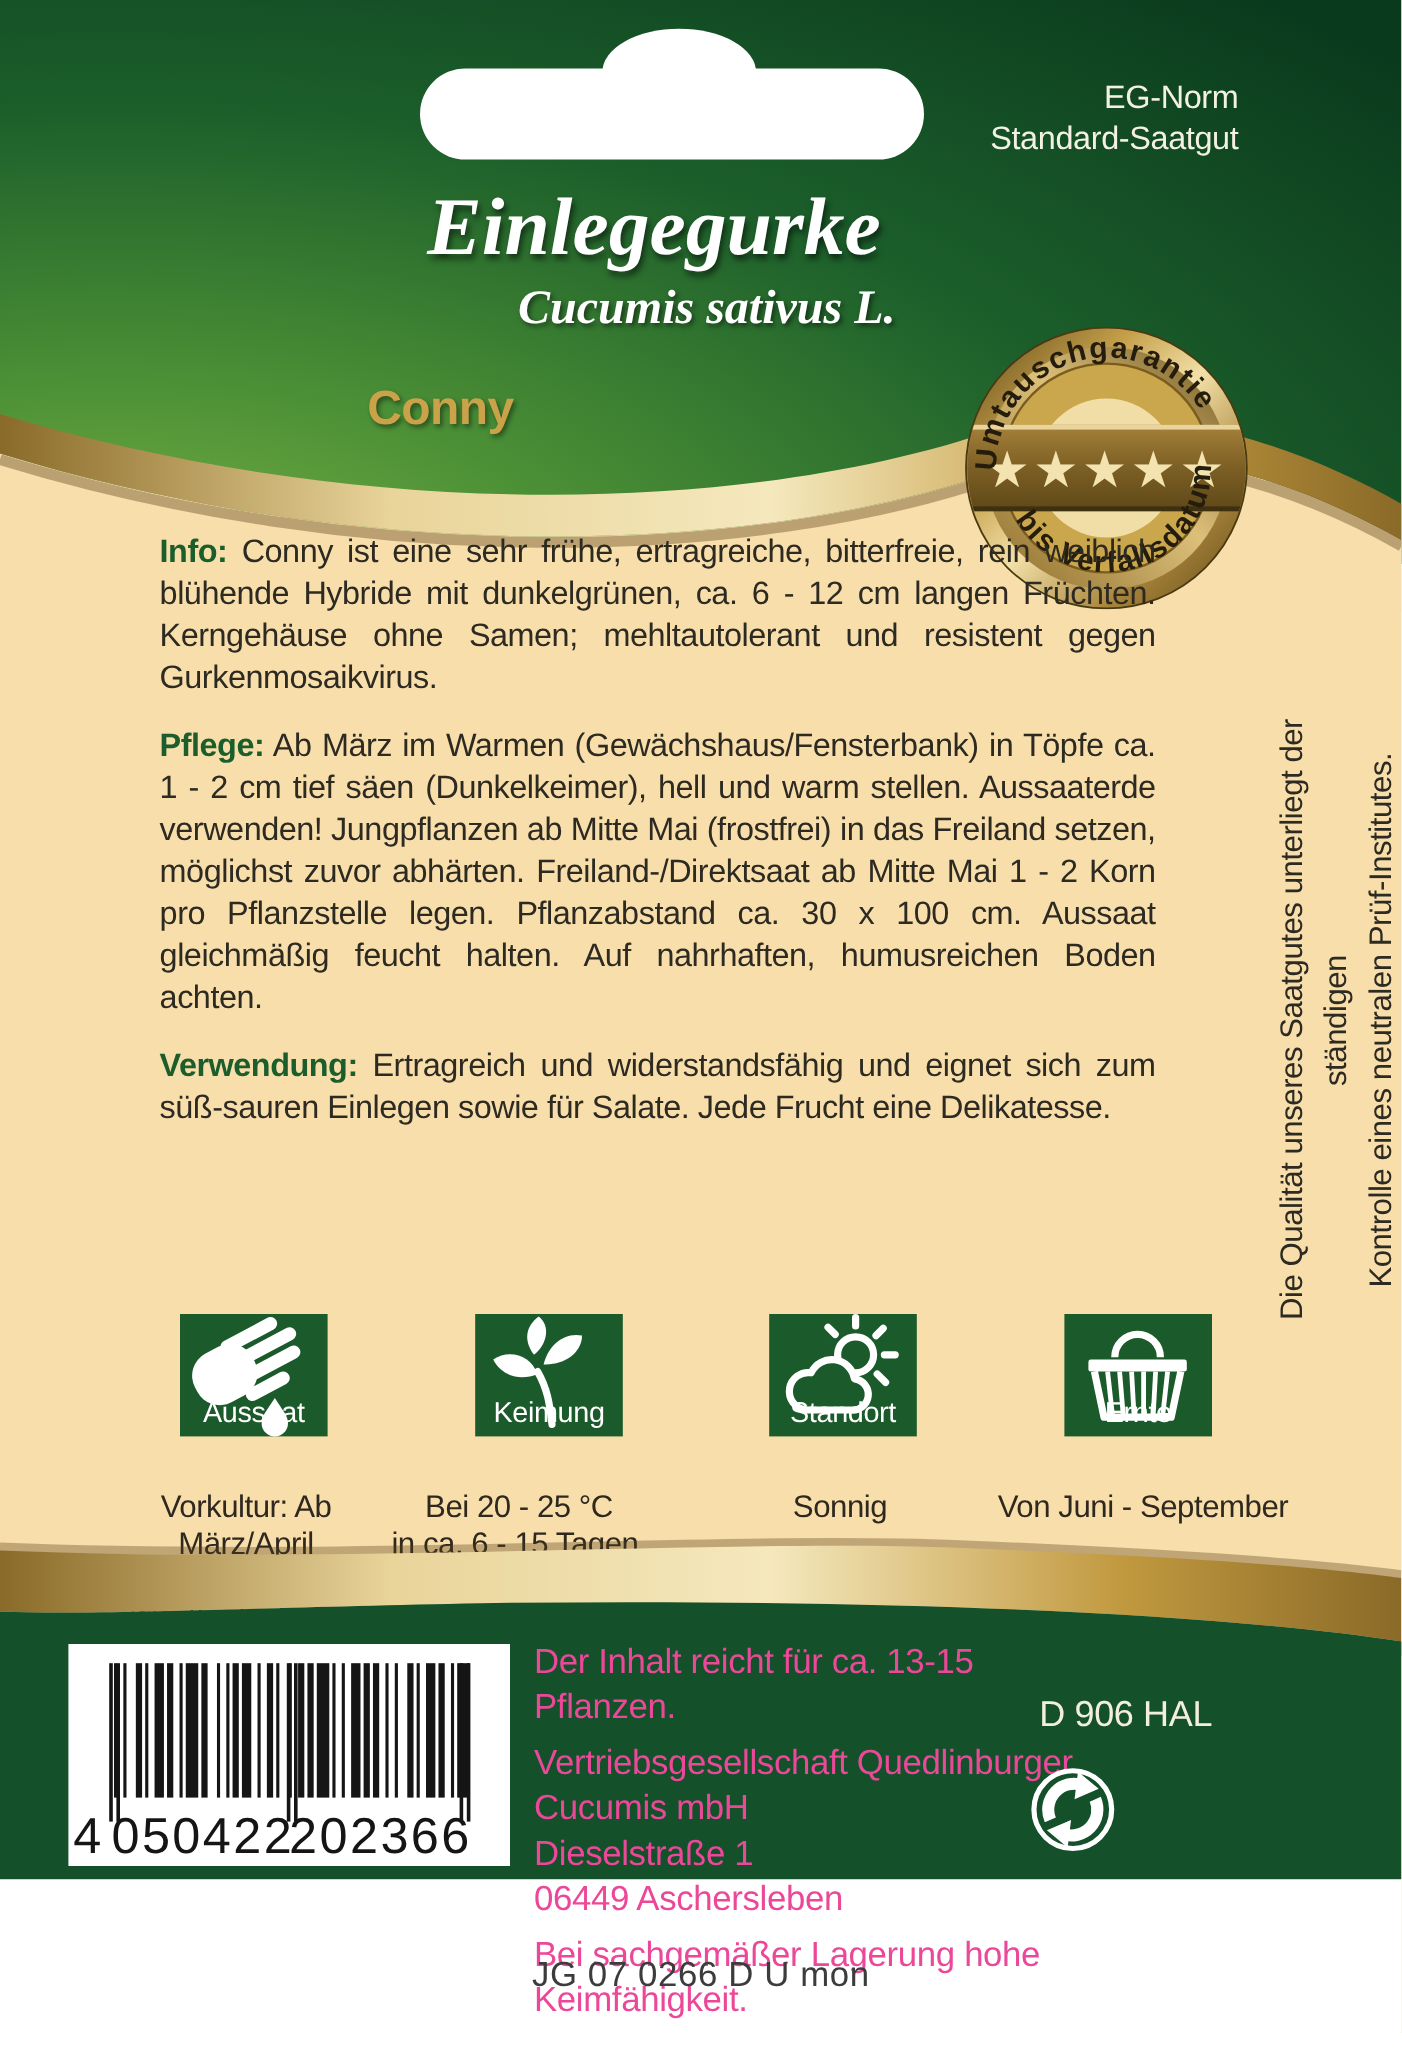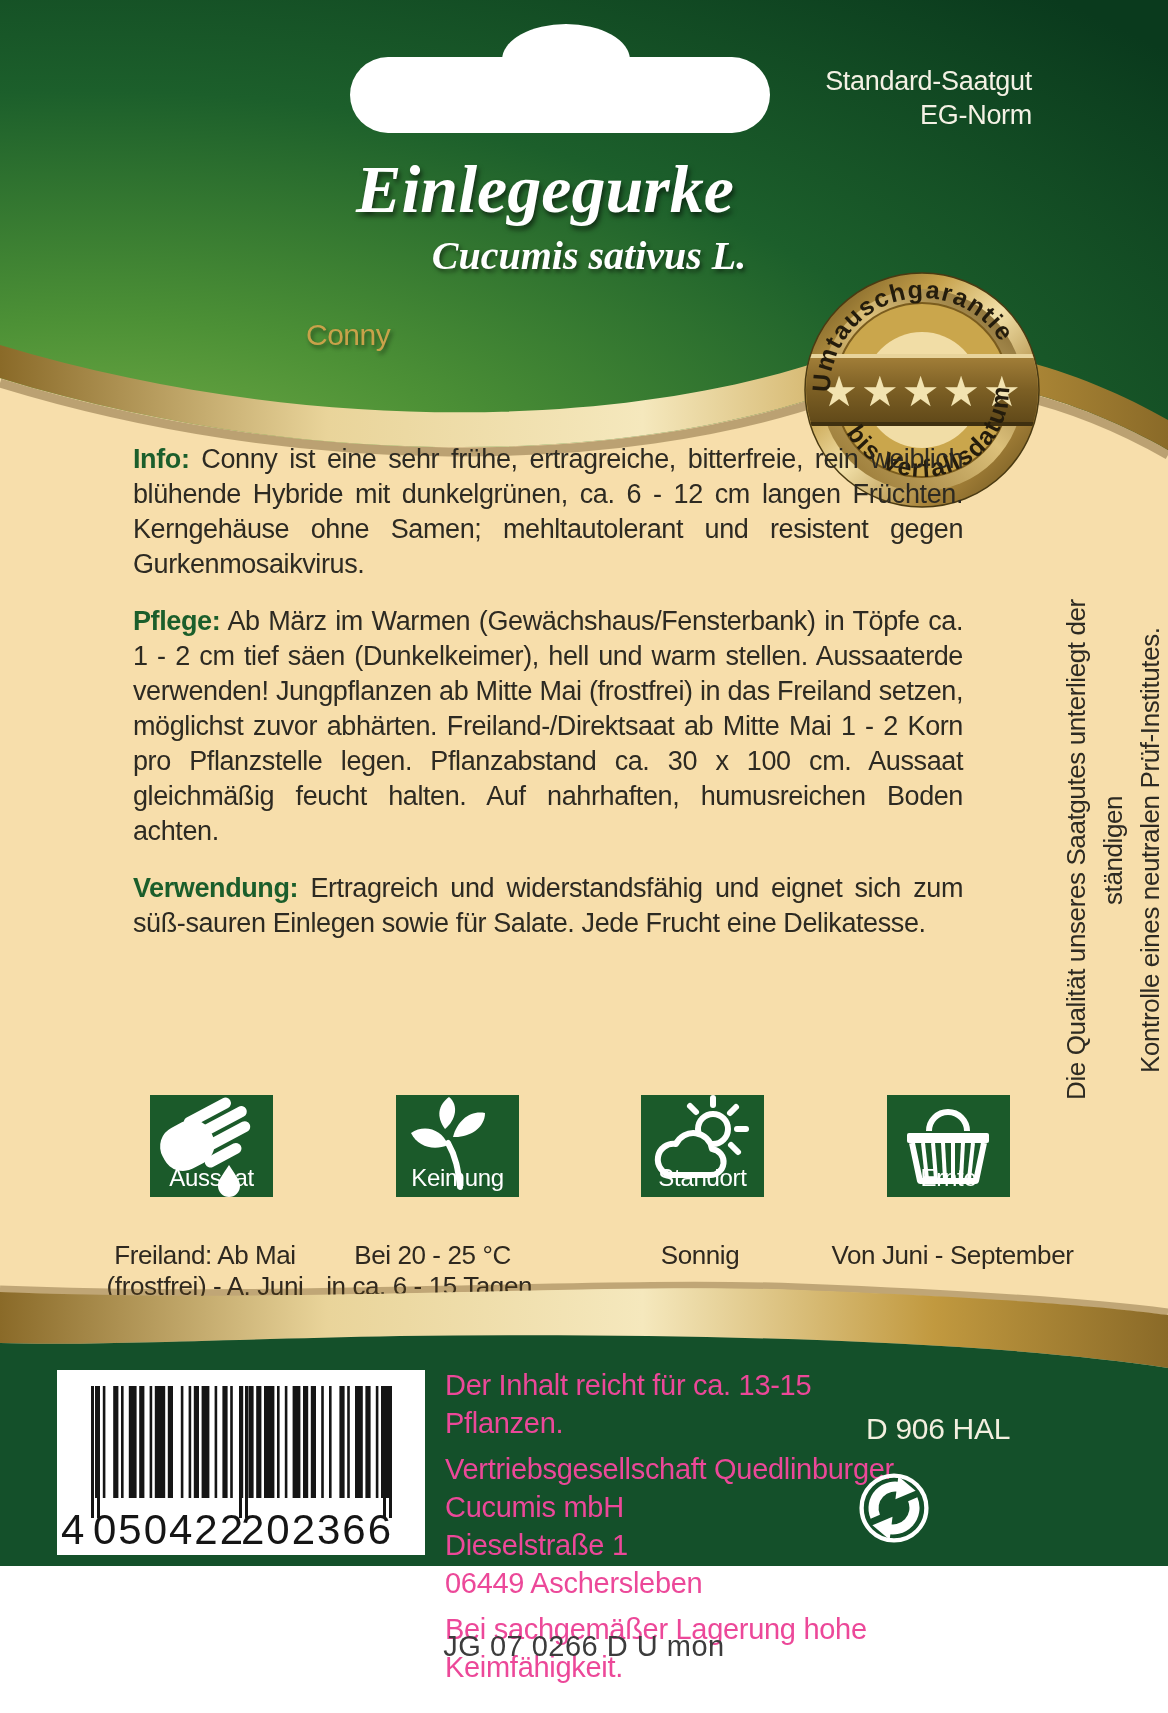--- a/index.html
+++ b/index.html
@@ -16,21 +16,21 @@
 
   
   .cert{top:64px;left:700px;width:332px;text-align:right;color:#f4f1e4;
         font-size:27px;line-height:34px;letter-spacing:-0.3px;}
   .title{top:150px;left:0;width:1090px;text-align:center;color:#ffffff;
          font-family:"Liberation Serif",serif;font-style:italic;font-weight:700;
          font-size:68px;text-shadow:2px 4px 5px rgba(0,0,0,.55);}
   .subtitle{top:232px;left:0;width:1090px;text-align:center;color:#ffffff;
          font-family:"Liberation Serif",serif;font-style:italic;font-weight:600;
          font-size:40px;text-shadow:2px 3px 4px rgba(0,0,0,.5);padding-left:44px;}
-  .variety{top:318px;left:306px;color:#c9a24a;font-weight:400;font-size:30px;
+  .variety{top:318px;left:306px;color:#c9a24a;font-weight:700;font-size:40px;
          letter-spacing:-0.5px;text-shadow:2px 3px 4px rgba(0,0,0,.45);}
 
   
   .copy{top:442px;left:133px;width:830px;color:#2d2a22;font-size:27px;
         line-height:35px;letter-spacing:-0.4px;}
   .copy p{margin:0 0 22px 0;text-align:justify;}
   .copy .lead{color:#1b5e2b;font-weight:700;}
 
   .side-note{top:560px;left:1058px;width:80px;height:580px;
         writing-mode:vertical-rl;transform:rotate(180deg);
@@ -74,22 +74,22 @@
     <path d="M0,83 C300,175 620,170 830,98 C950,60 1080,105 1168,155" fill="none" stroke="rgba(90,62,20,0.38)" stroke-width="9"></path>
     <path d="M0,45 C300,135 620,130 830,58 C950,25 1080,70 1168,120 L1168,150 C1080,100 950,55 830,93 C620,165 300,170 0,78 Z" fill="url(#goldBand)"></path>
   </svg>
 
   <svg class="abs" style="top:20px;left:330px" width="460" height="130" viewBox="0 0 460 130">
     <ellipse cx="236" cy="40" rx="64" ry="36" fill="#ffffff"></ellipse>
     <rect x="20" y="37" width="420" height="76" rx="38" fill="#ffffff"></rect>
   </svg>
 
   <div class="abs cert">
+    <div>EG-Norm</div>
     <div>Standard-Saatgut</div>
-    <div>EG-Norm</div>
   </div>
   <div class="abs title">Einlegegurke</div>
   <div class="abs subtitle">Cucumis sativus L.</div>
   <div class="abs variety">Conny</div>
 
   <svg class="abs" style="top:272px;left:804px" width="236" height="236" viewBox="0 0 236 236">
     <defs>
       <linearGradient id="rimGold" x1="0" y1="0" x2="1" y2="1">
         <stop offset="0" stop-color="#5e4718"></stop>
           <stop offset="0.3" stop-color="#c5a04a"></stop>
@@ -198,20 +198,21 @@
           <path d="M66,48 L66,84"></path>
             <path d="M76,48 L74,84"></path>
             <path d="M86,48 L82,84"></path>
         </g>
       </g>
     </svg>
     <div class="lbl">Ernte</div>
   </div>
 
   <div class="abs cap" style="left:80px;width:250px">
+    <div>Vorkultur: Ab März/April</div>
     <div>Freiland: Ab Mai</div>
     <div>(frostfrei) - A. Juni</div>
   </div>
   <div class="abs cap" style="left:320px;width:225px">
     <div>Bei 20 - 25 °C</div>
     <div>in ca. 6 - 15 Tagen.</div>
   </div>
   <div class="abs cap" style="left:590px;width:220px">
     <div>Sonnig</div>
   </div>

